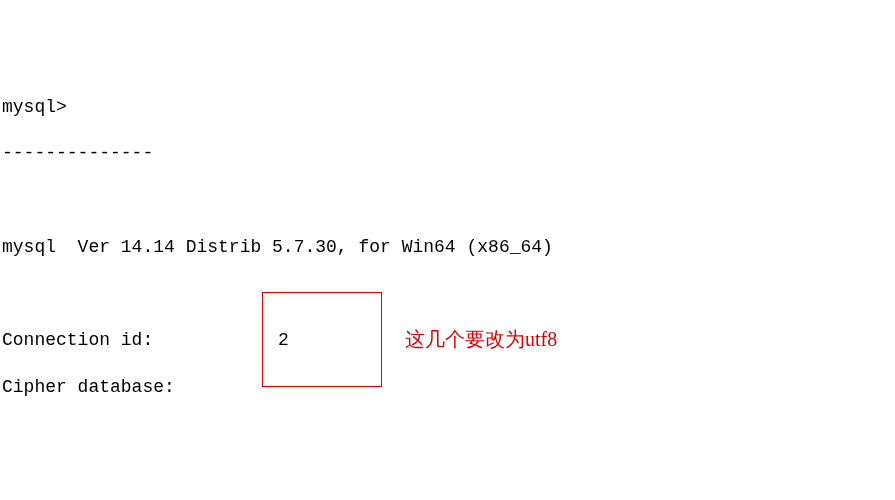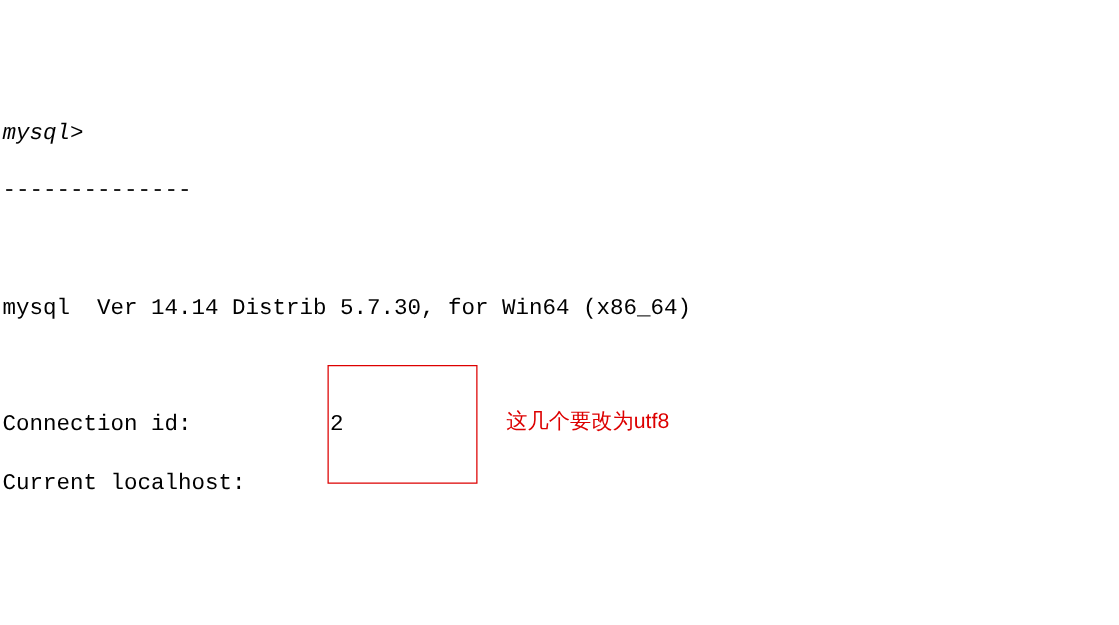--- a/index.html
+++ b/index.html
@@ -31,56 +31,56 @@
       border: 1.5px solid #d00;
       left: 262px;
       top: 292px;
       width: 120px;
       height: 95px;
       pointer-events: none;
     }
     .annotation {
       position: absolute;
       color: #d00;
-      font-family: Liberation Sans, sans-serif;
-      font-size: 17px;
+      font-family: Liberation Serif, serif;
+      font-size: 20px;
       left: 405px;
       top: 326px;
       white-space: nowrap;
     }
     .kv-row {
       display: flex;
+      gap: 14px;
     }
     .kv-label {
       width: 262px;
       flex-shrink: 0;
     }
     .kv-value {
       flex: 1;
     }
     .prompt-line {
       display: flex;
       align-items: center;
-      font-style: italic;
     }
   </style>
 </head>
 <body>
 
 
 
 <div class="prompt-line">
   <span>mysql&gt;</span><span> </span>
 </div>
 <span class="line">--------------</span>
 <span class="line"> </span>
 <span class="line">mysql  Ver 14.14 Distrib 5.7.30, for Win64 (x86_64)</span>
 <span class="line"> </span>
 <div class="kv-row"><span class="kv-label">Connection id:</span><span class="kv-value">2</span></div>
-<div class="kv-row"><span class="kv-label">Current localhost:</span><span class="kv-value"></span></div>
+<div class="kv-row"><span class="kv-label">Cipher database:</span><span class="kv-value"></span></div>
 <div class="kv-row"></div>
 <div class="kv-row"></div>
 
 
 
 
 
 
 
 

